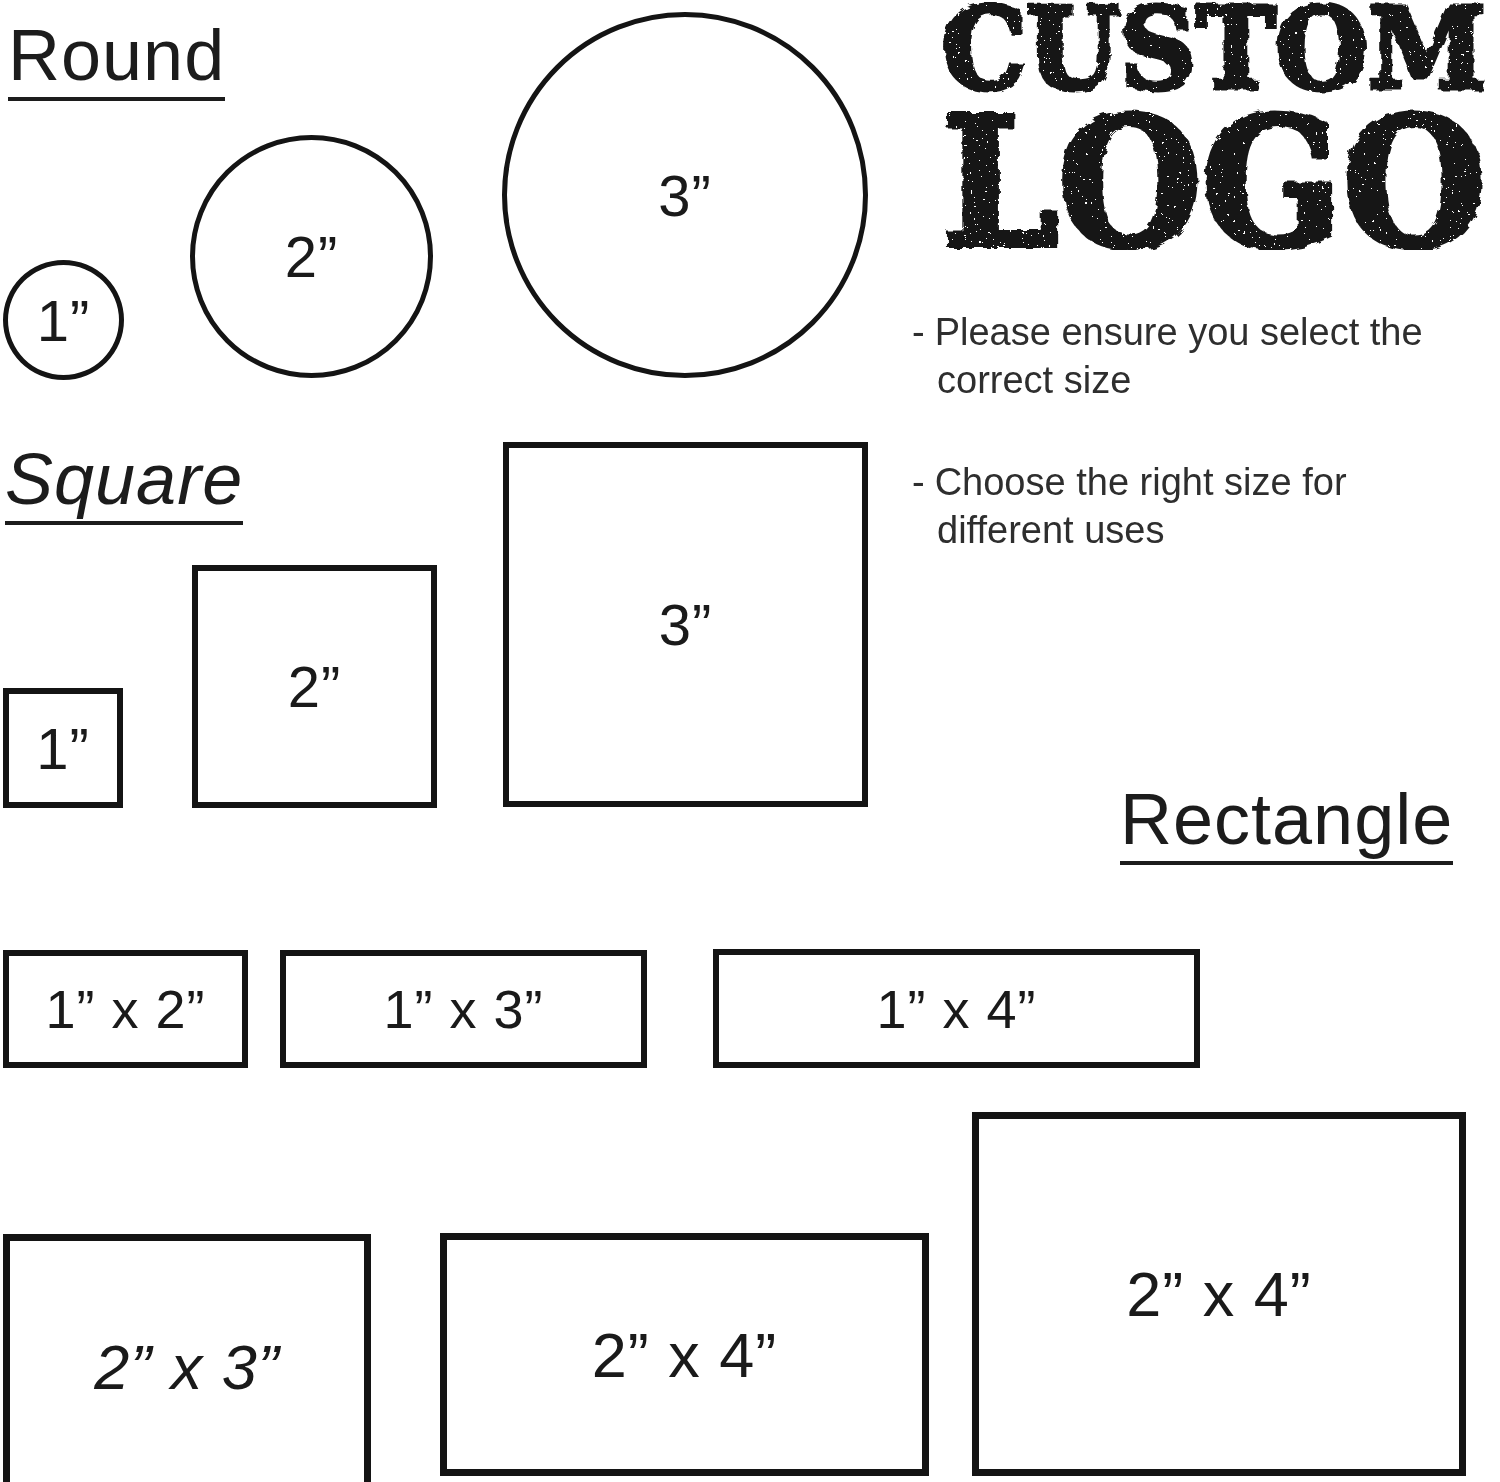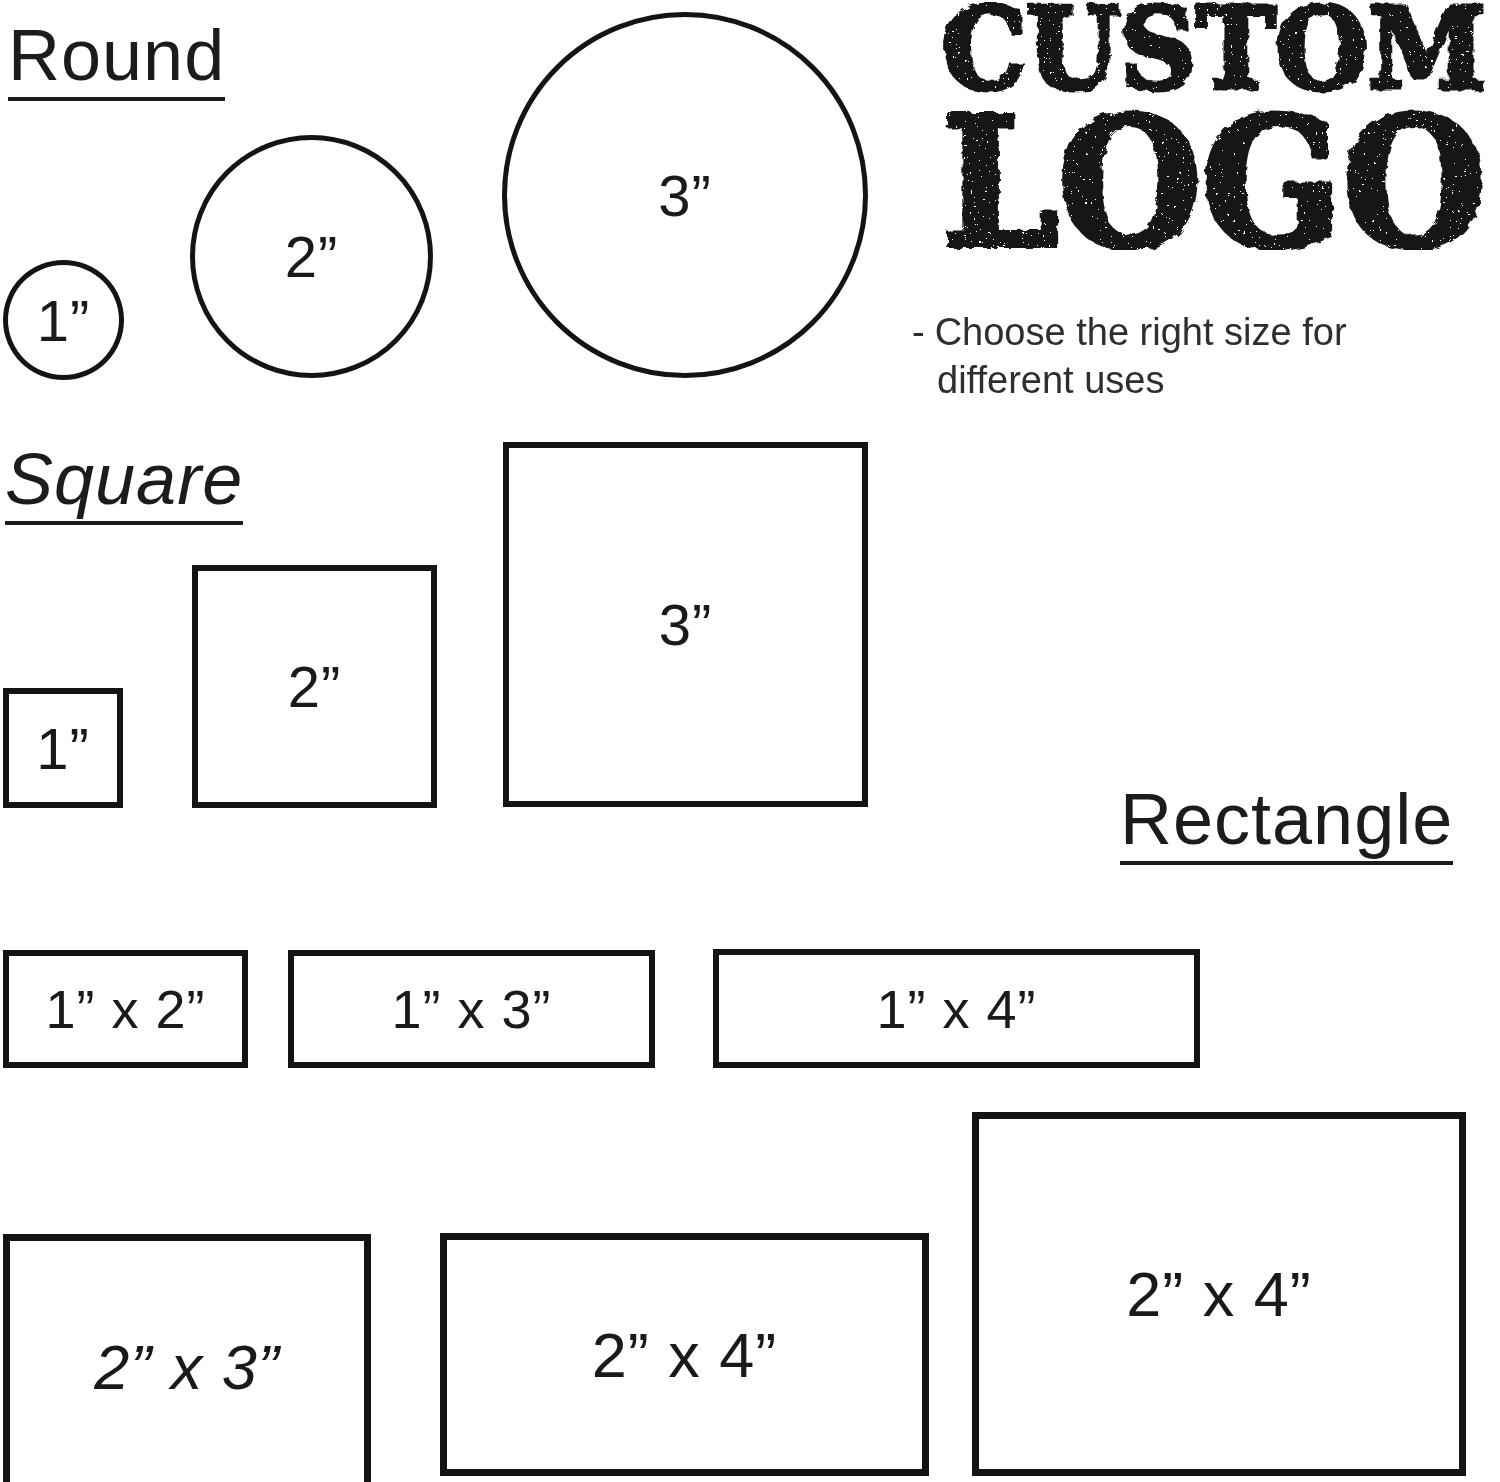--- a/index.html
+++ b/index.html
@@ -84,21 +84,21 @@
   <div class="shape sq" style="left:192px;top:565px;width:245px;height:243px;">
     <span class="lbl">2”</span>
   </div>
   <div class="shape sq" style="left:503px;top:442px;width:365px;height:365px;">
     <span class="lbl">3”</span>
   </div>
 
   <div class="shape rect" style="left:3px;top:950px;width:245px;height:118px;">
     <span class="lbl">1” x 2”</span>
   </div>
-  <div class="shape rect" style="left:288px;top:950px;width:367px;height:118px;">
+  <div class="shape rect" style="left:280px;top:950px;width:367px;height:118px;">
     <span class="lbl">1” x 3”</span>
   </div>
   <div class="shape rect" style="left:713px;top:949px;width:487px;height:119px;text-align:center;">
     <span class="lbl">1” x 4”</span>
   </div>
 
   <div class="shape rect-lg" style="left:3px;top:1234px;width:368px;height:265px;font-style:italic;">
     <span class="lbl">2” x 3”</span>
   </div>
   <div class="shape rect-lg" style="left:440px;top:1233px;width:489px;height:243px;">
@@ -123,17 +123,20 @@
       </defs>
       <g filter="url(#stampF)" fill="#141414" stroke="#141414" font-family="'DejaVu Serif', serif" font-weight="bold">
         <text x="2" y="86" font-size="112" stroke-width="5" textLength="544" lengthAdjust="spacingAndGlyphs">CUSTOM</text>
         <text x="2" y="243" font-size="178" stroke-width="6" textLength="544" lengthAdjust="spacingAndGlyphs">LOGO</text>
       </g>
     </svg>
   </div>
 
   <div class="notes">
     <div class="note">
+      <span class="d">-</span><span>Please ensure you select the correct size</span>
+    </div>
+    <div class="note">
       <span class="d">-</span><span>Choose the right size for different uses</span>
     </div>
   </div>
 
 </div>
 
 </body></html>

